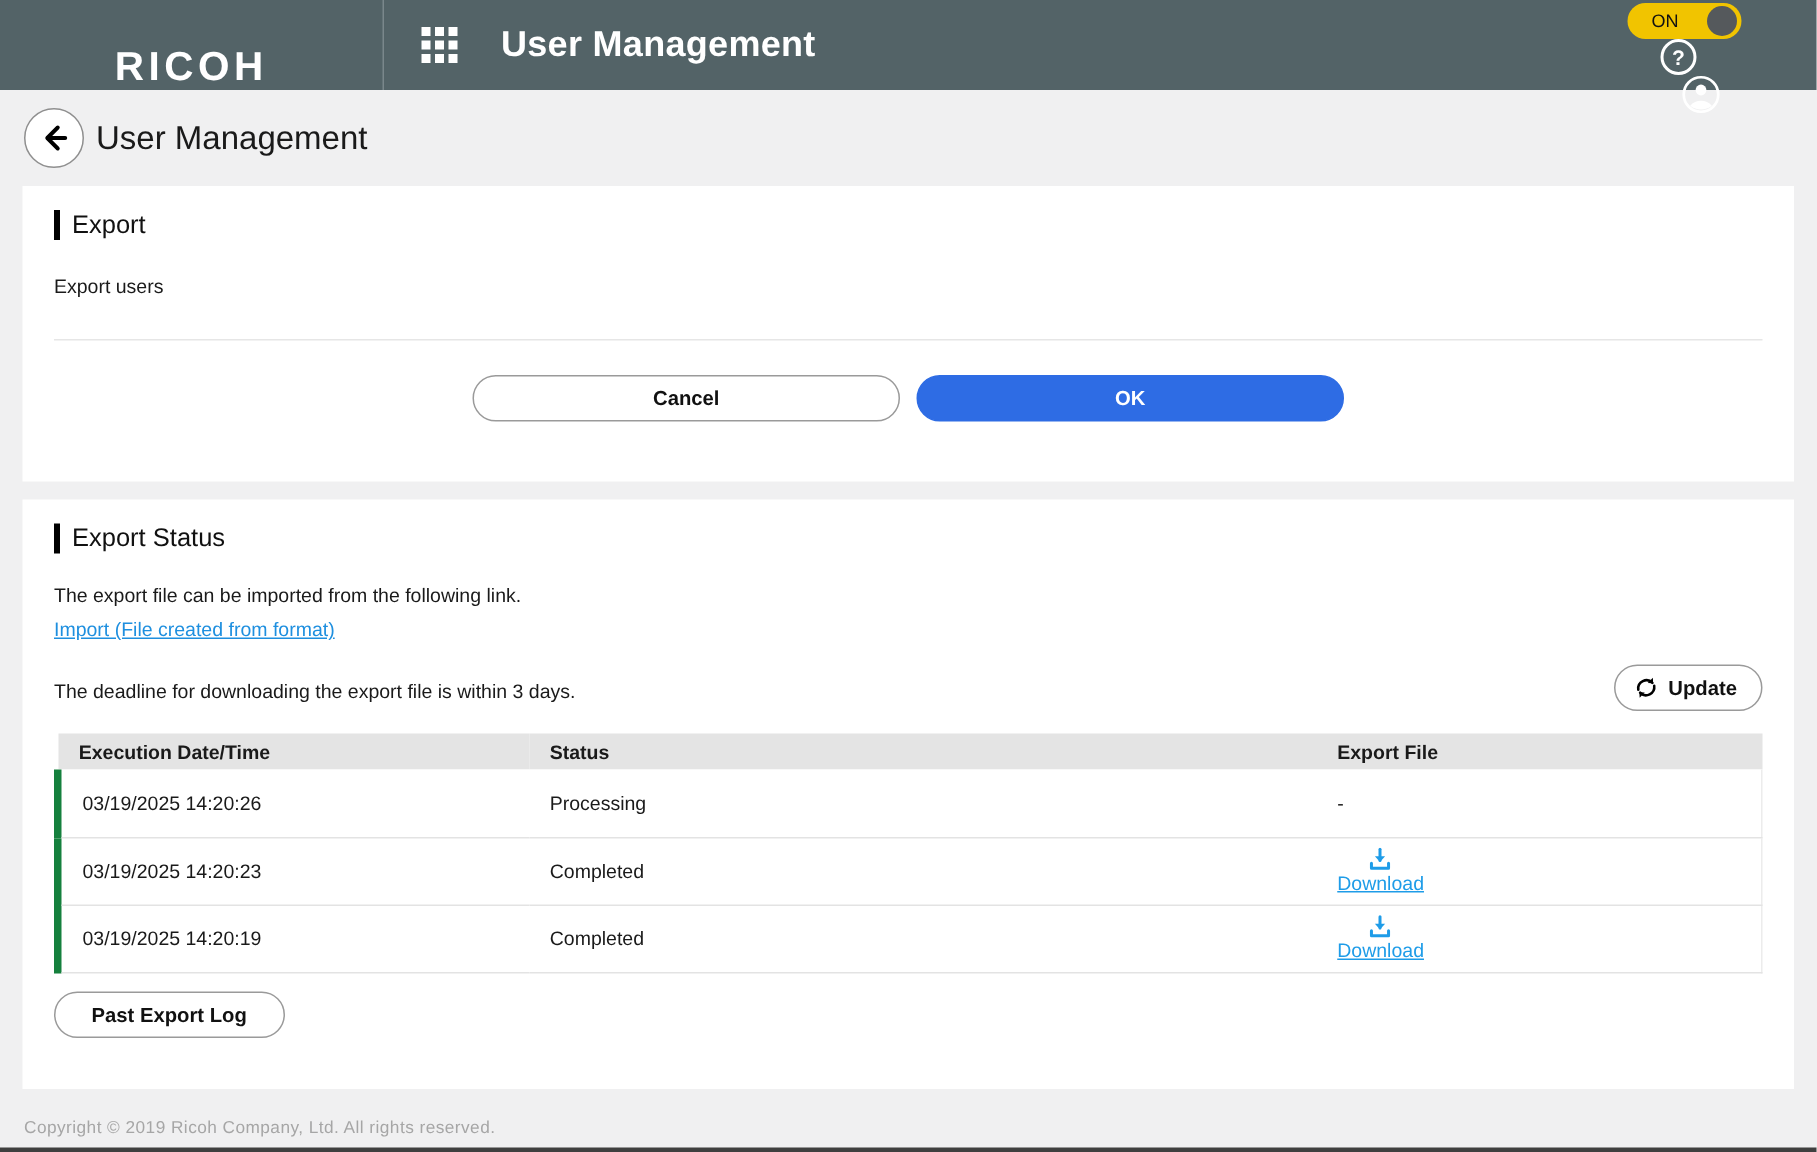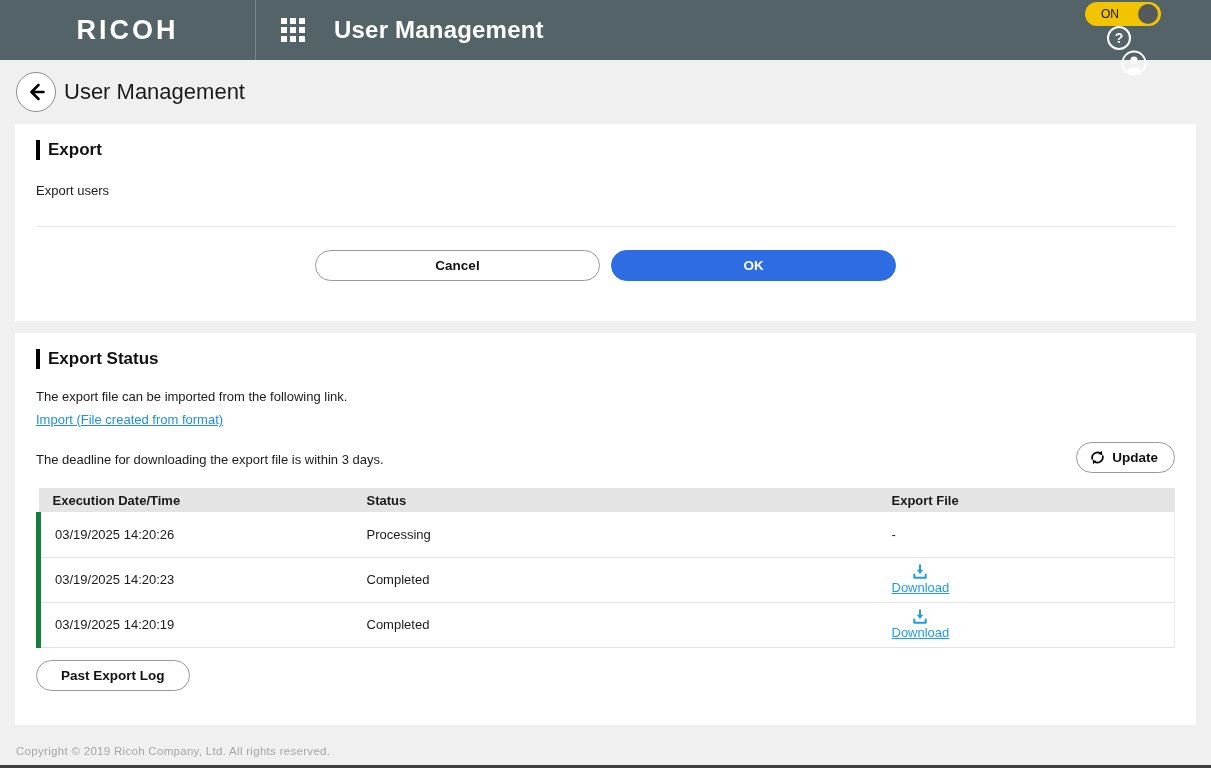--- a/index.html
+++ b/index.html
@@ -11,21 +11,21 @@
     overflow: hidden;
   }
   .app { width: 1211px; height: 768px; display: flex; flex-direction: column; position: relative; }
 
   
   .header {
     height: 60px; background: #536367; color: #fff;
     display: flex; align-items: center; flex-shrink: 0;
   }
   .brand-wrap {
-    width: 256px; height: 100%; display: flex; align-items: center; justify-content: center;
+    width: 256px; height: 100%; display: flex; align-items: flex-end; justify-content: center;
     border-right: 1px solid #7a878b;
   }
   .brand {
     font-size: 27px; font-weight: 800; letter-spacing: 3px; color: #fff;
   }
   .apps-grid {
     width: 24px; height: 24px; margin-left: 25px;
     display: grid; grid-template-columns: repeat(3, 1fr); gap: 3px;
   }
   .apps-grid span { background: #fff; width: 6px; height: 6px; }
@@ -64,21 +64,21 @@
   .page-title { font-size: 22px; margin-left: 8px; color: #1a1a1a; }
 
   
   .card {
     background: #fff; margin: 0 15px; padding: 16px 21px;
   }
   .card-export { padding-bottom: 40px; }
   .card-status { margin-top: 12px; padding-bottom: 34px; }
 
   .section-heading {
-    font-size: 17px; font-weight: 700; color: #111;
+    font-size: 17px; font-weight: 400; color: #111;
     border-left: 4px solid #000; padding-left: 8px; line-height: 20px;
   }
   .section-desc { font-size: 13px; margin-top: 23px; }
   .divider { border: none; border-top: 1px solid #e6e6e6; margin-top: 28px; }
 
   .btn-row { display: flex; justify-content: center; gap: 11px; margin-top: 23px; }
   .btn {
     height: 31px; border-radius: 16px; font-size: 13.5px; font-weight: 700;
     display: flex; align-items: center; justify-content: center; cursor: pointer;
     font-family: inherit;

